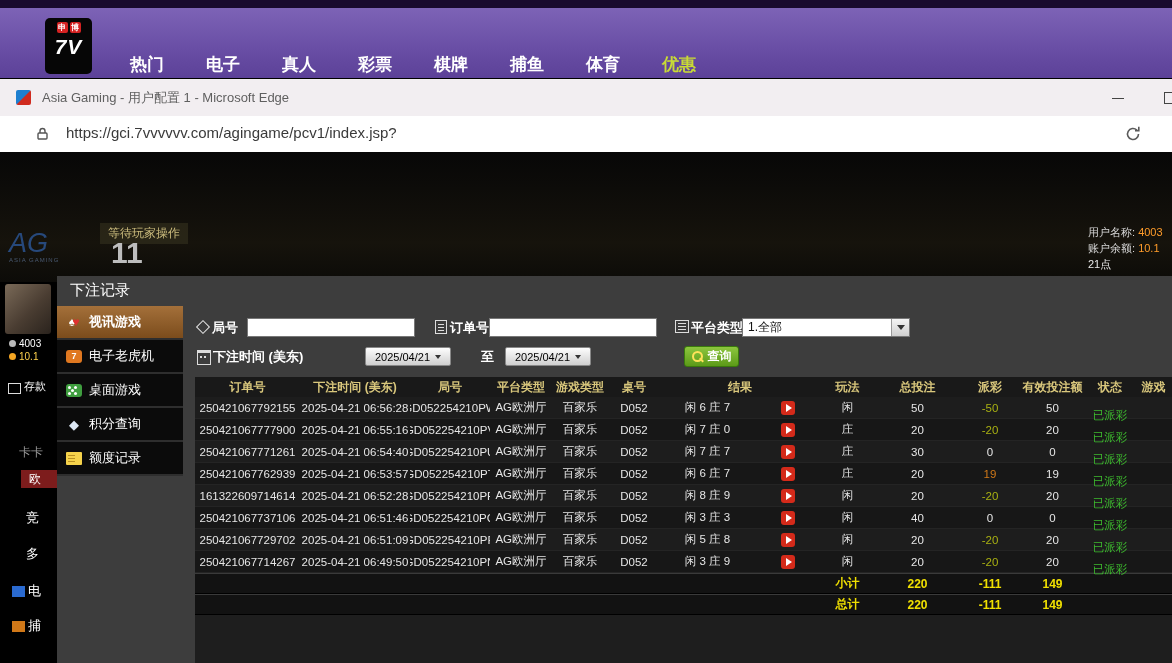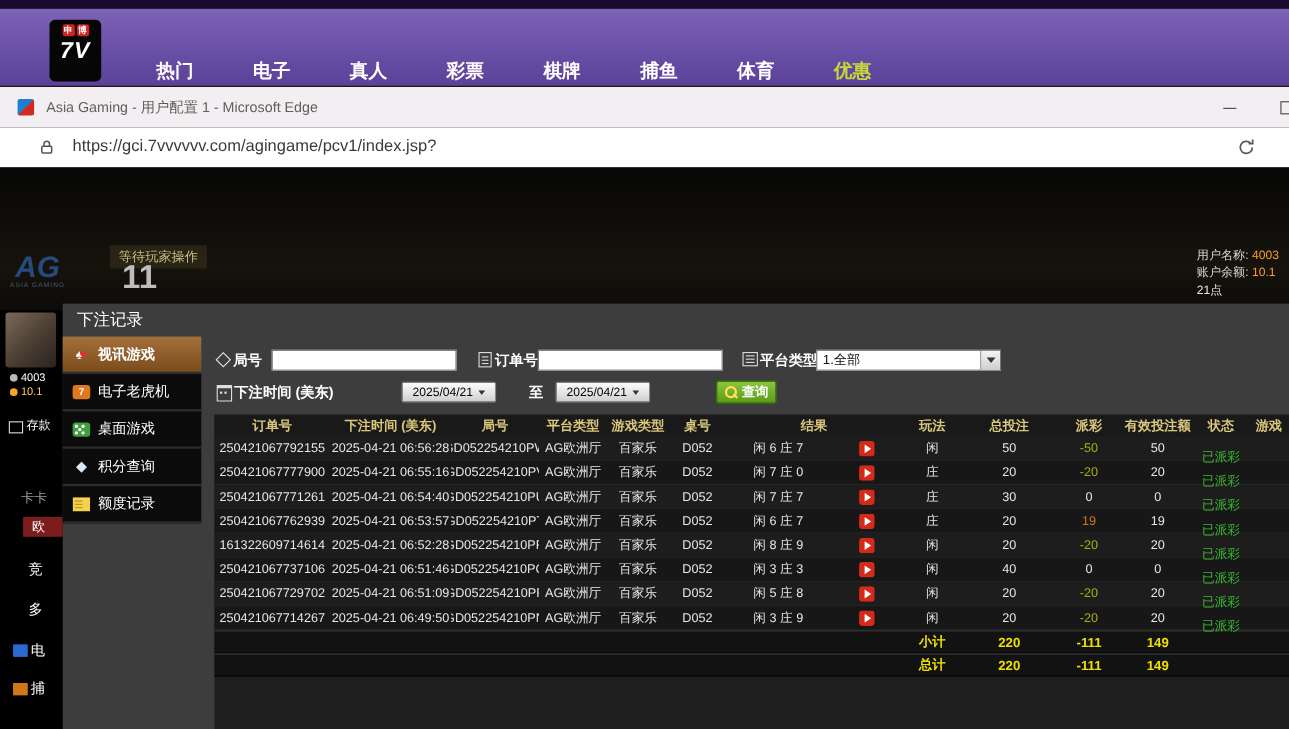--- a/index.html
+++ b/index.html
@@ -10,41 +10,41 @@
   .os-strip{position:absolute;left:0;top:0;width:100%;height:8px;background:#190a2e;}
   .site-nav{position:absolute;left:0;top:8px;width:100%;height:70px;
             background:linear-gradient(180deg,#7d63b6 0%,#6a4fa6 55%,#5c4198 100%);}
   .logo{position:absolute;left:45px;top:10px;width:47px;height:56px;background:#060606;border-radius:5px;
         display:flex;flex-direction:column;align-items:center;cursor:pointer;}
   .logo-badges{display:flex;gap:2px;margin-top:4px;}
   .badge{width:11px;height:11px;background:#d42222;border-radius:2px;color:#fff;font-size:8px;
          line-height:11px;text-align:center;font-weight:bold;}
   .logo-text{color:#fff;font-size:21px;font-weight:bold;font-style:italic;margin-top:2px;letter-spacing:1px;}
   .nav-items{position:absolute;left:130px;top:45px;display:flex;gap:42px;font-size:17px;font-weight:bold;color:#fff;}
-  .nav-item{cursor:pointer;white-space:nowrap;margin-left:12px;}
+  .nav-item{cursor:pointer;white-space:nowrap;}
   .nav-item.promo{color:#c9da36;}
 
   
   .title-bar{position:absolute;left:0;top:79px;width:100%;height:37px;background:#f2eef1;}
   .favicon{position:absolute;left:16px;top:11px;width:15px;height:15px;border-radius:2px;
            background:linear-gradient(135deg,#1e7fd0 0%,#1e7fd0 48%,#d02a1e 52%,#d02a1e 100%);}
   .win-title{position:absolute;left:42px;top:10px;font-size:13px;color:#5f5f5f;}
   .win-min{position:absolute;right:42px;top:8px;width:24px;height:22px;display:flex;align-items:center;justify-content:center;cursor:pointer;}
   .win-min i{display:block;width:12px;height:1px;background:#444;}
   .win-max{position:absolute;right:-5px;top:13px;width:11px;height:10px;border:1px solid #444;cursor:pointer;}
   .url-bar{position:absolute;left:0;top:116px;width:100%;height:36px;background:#fff;border-bottom:1px solid #e3e3e3;}
   .lock{position:absolute;left:36px;top:10px;cursor:pointer;}
   .url-text{position:absolute;left:66px;top:8px;font-size:15px;color:#3a3a3a;cursor:text;}
   .refresh{position:absolute;right:30px;top:9px;cursor:pointer;}
 
   
   .content-band{position:absolute;left:0;top:152px;width:100%;height:130px;
                 background:linear-gradient(180deg,#070707 0%,#16130c 70%,#0c0b08 100%);}
   .ag-brand{position:absolute;left:9px;top:229px;}
-  .ag-txt{font-size:27px;font-weight:bold;font-style:italic;color:#27497c;line-height:28px;text-align:center;}
+  .ag-txt{font-size:27px;font-weight:normal;font-style:italic;color:#27497c;line-height:28px;}
   .ag-sub{font-size:6px;color:#4a5a72;letter-spacing:1px;}
   .wait-chip{position:absolute;left:100px;top:223px;font-size:12px;color:#cdbd7e;
              background:rgba(56,52,32,.55);padding:2px 8px;}
   .countdown{position:absolute;left:111px;top:236px;font-size:30px;font-weight:bold;color:#bdbdbd;}
   .user-info{position:absolute;right:0;top:224px;width:84px;overflow:hidden;font-size:11px;line-height:16px;color:#d6d6d6;white-space:nowrap;}
   .user-info .val{color:#ff9c2a;}
   .user-info .limit{color:#e8e8e8;}
 
   
   .rail{position:absolute;left:0;top:275px;width:57px;height:388px;overflow:hidden;}
@@ -288,21 +288,21 @@
       <span class="flabel" style="left:156px;top:72px;">下注时间 (美东)</span>
       <div class="fdate" style="left:308px;top:71px;">
         <span>2025/04/21</span>
         <span class="tri-down sm"></span>
       </div>
       <span class="flabel" style="left:424px;top:72px;">至</span>
       <div class="fdate" style="left:448px;top:71px;">
         <span>2025/04/21</span>
         <span class="tri-down sm"></span>
       </div>
-      <div class="fsearch" style="left:594px;top:70px;">
+      <div class="fsearch" style="left:627px;top:70px;">
         <span class="mag"></span>
         <span>查询</span>
       </div>
     </div>
 
     <div class="table">
       <div class="thead">
           <div class="hcell">订单号</div>
           <div class="hcell">下注时间 (美东)</div>
           <div class="hcell">局号</div>

